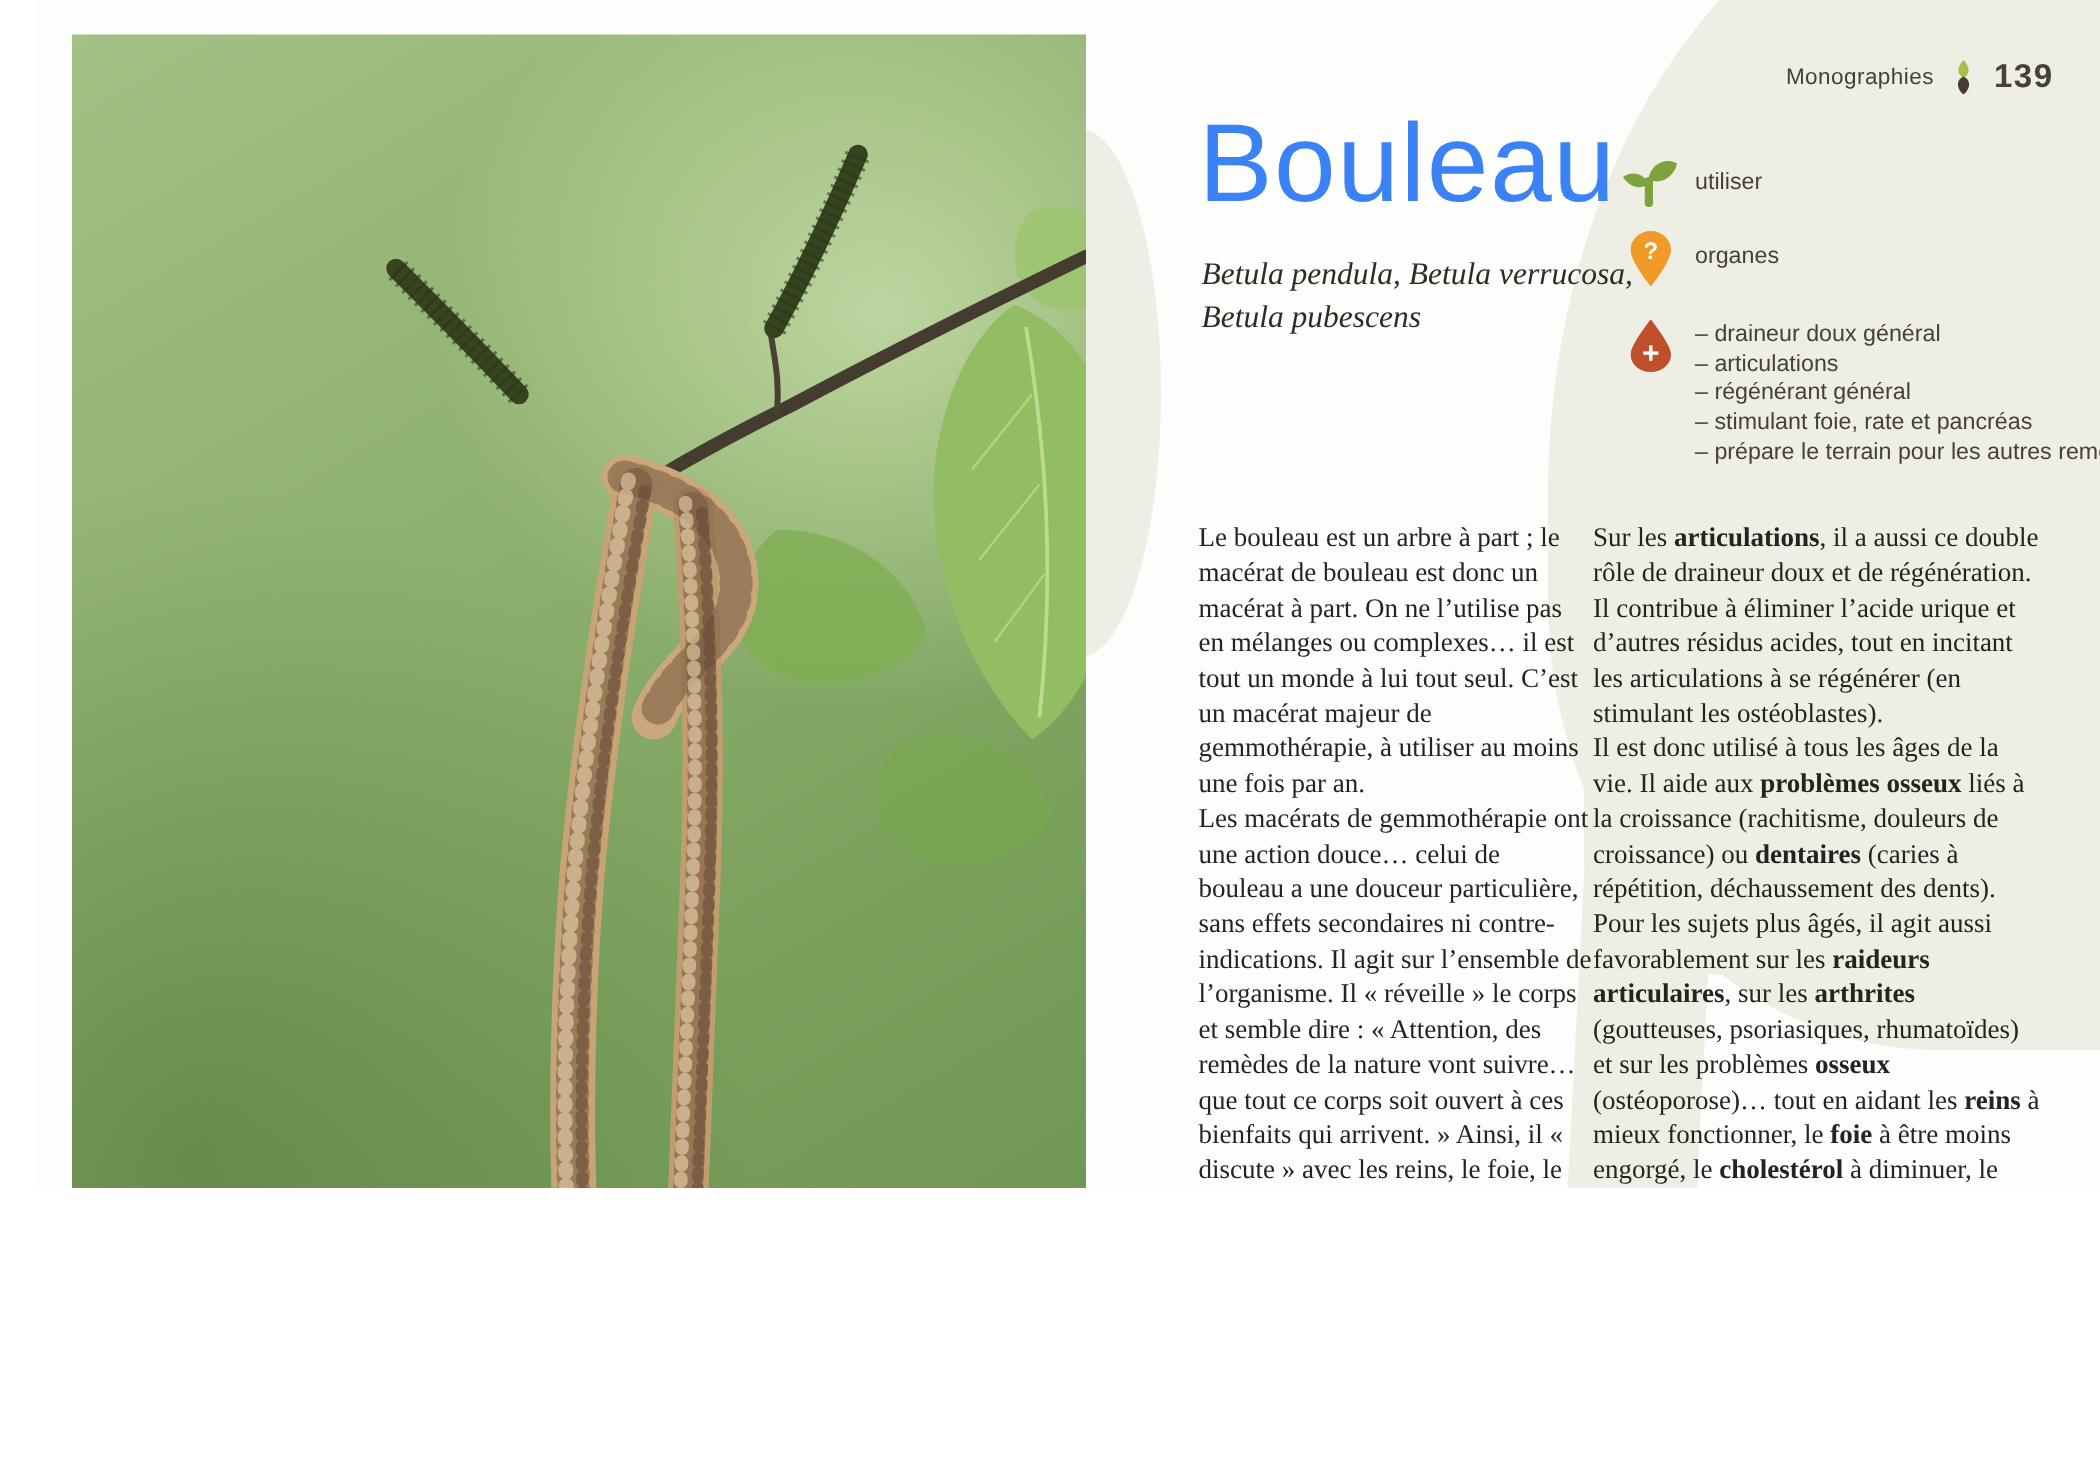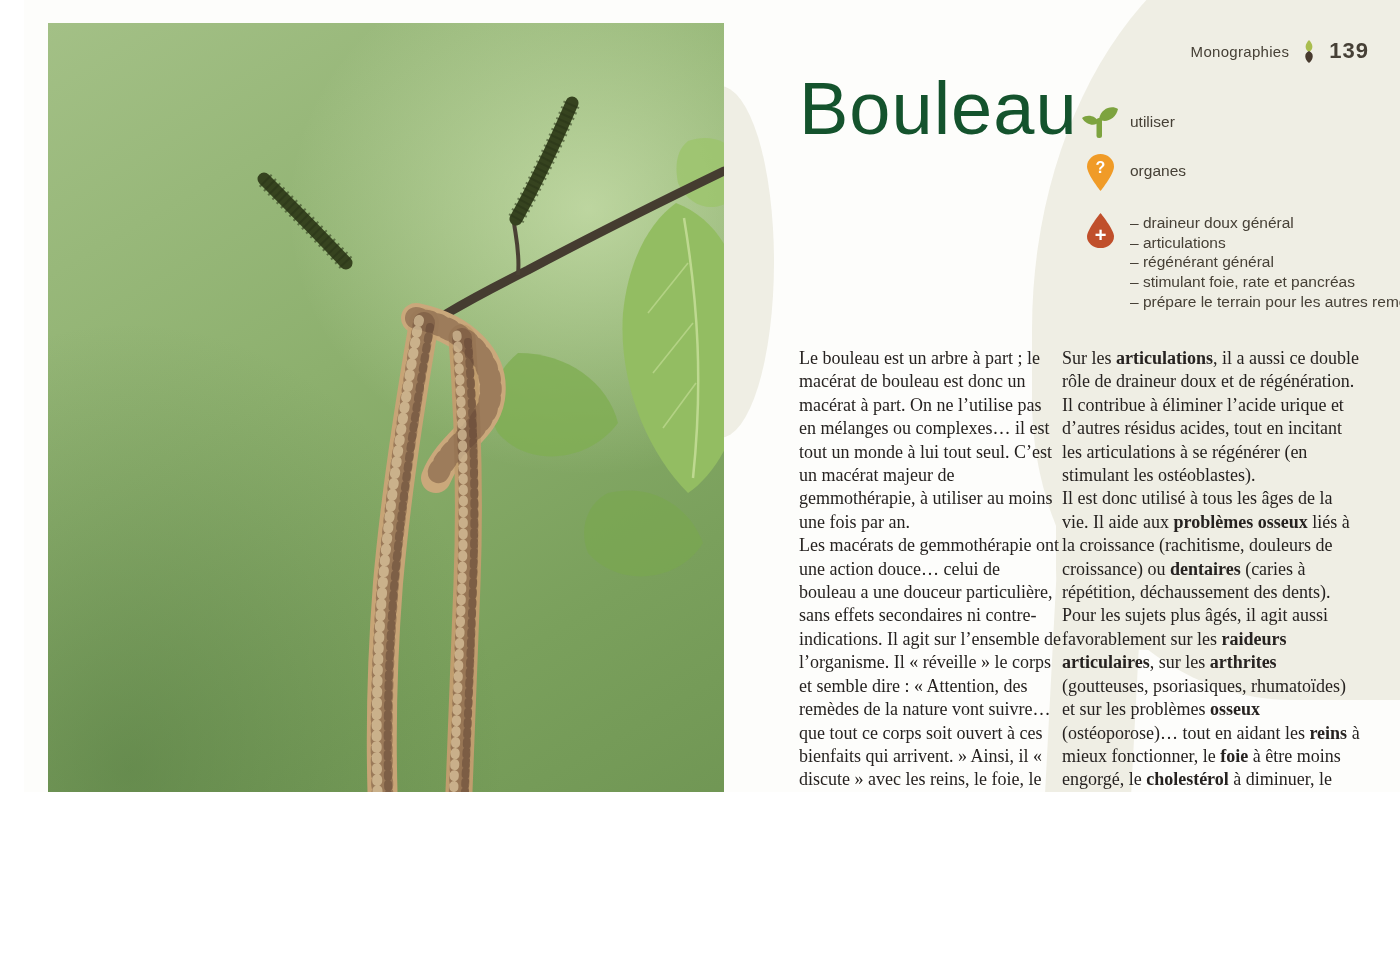--- a/index.html
+++ b/index.html
@@ -24,21 +24,21 @@
       linear-gradient(150deg,#a3c086 0%,#8db06e 38%,#7aa05c 68%,#6b9150 100%);}
   .photo svg{display:block;width:100%;height:100%;}
 
   
   .content{position:absolute;inset:0;z-index:3;}
   .runhead{position:absolute;top:38px;right:55px;display:flex;align-items:center;gap:12px;}
   .runhead .section{font-size:15px;color:#464036;letter-spacing:.3px;}
   .runhead .pnum{font-size:22px;font-weight:bold;color:#464036;letter-spacing:1px;}
 
   .title{position:absolute;left:775px;top:72px;margin:0;font-size:74px;font-weight:300;
-    color:#14532d;letter-spacing:1px;line-height:1;}
+    color:#3b82f6;letter-spacing:1px;line-height:1;}
   .latin{position:absolute;left:777px;top:168px;font-family:"Liberation Serif",serif;
     font-style:italic;font-size:21px;color:#2f2b25;line-height:1.4;}
 
   .attrs{position:absolute;left:1058px;top:104px;width:300px;}
   .attr-row{display:flex;align-items:flex-start;margin-bottom:14px;}
   .attr-icon{width:36px;flex:0 0 36px;display:flex;justify-content:center;}
   .attr-label{margin-left:12px;font-size:15.5px;color:#464036;padding-top:8px;}
   .attr-row.buds .attr-label{padding-top:9px;}
   .attr-row.drop{margin-top:22px;}
   .dash-list{margin-left:12px;padding-top:0;}
@@ -106,20 +106,24 @@
       <span class="section">Monographies</span>
       <svg width="16" height="23" viewBox="0 0 16 23">
         <path d="M8,0 C12,4 13,9 8,12 C3,9 4,4 8,0Z" fill="#a9bd4e"></path>
         <path d="M8,11 C13,13 13,19 8,23 C3,19 3,13 8,11Z" fill="#473a2e"></path>
       </svg>
       <span class="pnum">139</span>
     </div>
 
     <h1 class="title">Bouleau</h1>
 
+    <div class="latin">
+      <span>Betula pendula, Betula verrucosa,</span><br>
+      <span>Betula pubescens</span>
+    </div>
 
     <div class="attrs">
 
       <div class="attr-row buds">
         <span class="attr-icon">
           <svg width="36" height="36" viewBox="0 0 36 36">
             <rect x="14.5" y="14" width="5.5" height="20" rx="2.5" fill="#7da33f"></rect>
             <path d="M17,15 C19,4 30,1 36,5 C34,15 23,20 17,15 Z" fill="#7da33f"></path>
             <path d="M17,18 C13,11 5,10 0,14 C4,21 13,23 17,18 Z" fill="#7da33f"></path>
           </svg>

